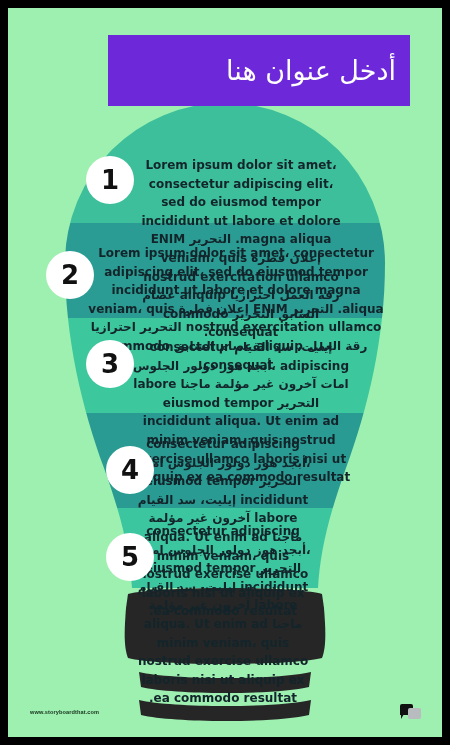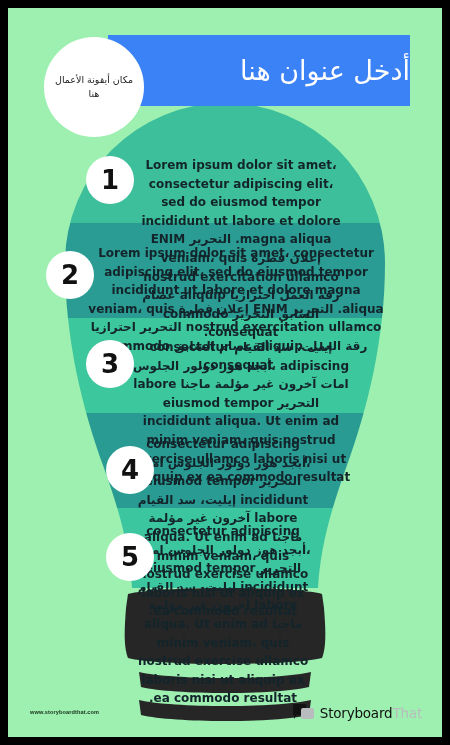--- a/index.html
+++ b/index.html
@@ -21,23 +21,24 @@
     width:434px;height:729px;
     background:#9df0b0;
     overflow:hidden;
   }
 
   
   .title-bar{
     position:absolute;
     left:100px;top:27px;
     width:302px;height:71px;
-    background:#3b82f6;
+    background:#6d28d9;
     display:flex;align-items:center;justify-content:flex-end;
     box-sizing:border-box;
+    padding-right:14px;
   }
   .title-bar .title-text{
     color:#ffffff;
     font-size:27px;
     line-height:1.1;
     direction:rtl;
     white-space:nowrap;
     font-family:"DejaVu Sans","Liberation Sans",sans-serif;
   }
   .icon-circle{
@@ -204,23 +205,20 @@
                  C 165 700 269 700 303 692
                  L 301 707
                  C 267 715 167 715 133 707 Z"></path>
       </g>
     </svg>
 
     <div class="title-bar">
       <div class="title-text">أدخل عنوان هنا</div>
     </div>
 
-    <div class="icon-circle">
-      <span>مكان أيقونة الأعمال هنا</span>
-    </div>
 
     <div class="numcircle" id="num1">
       <span>1</span>
     </div>
     <div class="row" id="row1">
       <div class="para">Lorem ipsum dolor sit amet، consectetur adipiscing elit، sed do eiusmod tempor incididunt ut labore et dolore magna aliqua. التحرير ENIM إعلان فطرة veniam، quis nostrud exercitation ullamco رقة العمل احترازيا aliquip عصام السابق التحرير commodo consequat.</div>
     </div>
 
     <div class="numcircle" id="num2">
       <span>2</span>
@@ -250,19 +248,16 @@
       <div class="para">consectetur adipiscing ،أبجد هوز دولور الجلوس امات التحرير eiusmod tempor incididunt إيليت، سد القيام labore آخرون غير مؤلمة ماجنا aliqua. Ut enim ad minim veniam، quis nostrud exercise ullamco laboris nisi ut aliquip ex ea commodo resultat.</div>
     </div>
 
     <div class="footer-url">www.storyboardthat.com</div>
 
     <div class="brand">
       <span class="logo-mark">
         <span class="b1"></span>
         <span class="b2"></span>
       </span>
-      <span class="wordmark">
-        <span class="wm-dark">Storyboard</span><span class="wm-grey">That</span>
-      </span>
     </div>
 
   </div>
 </div>
 
 </body></html>

